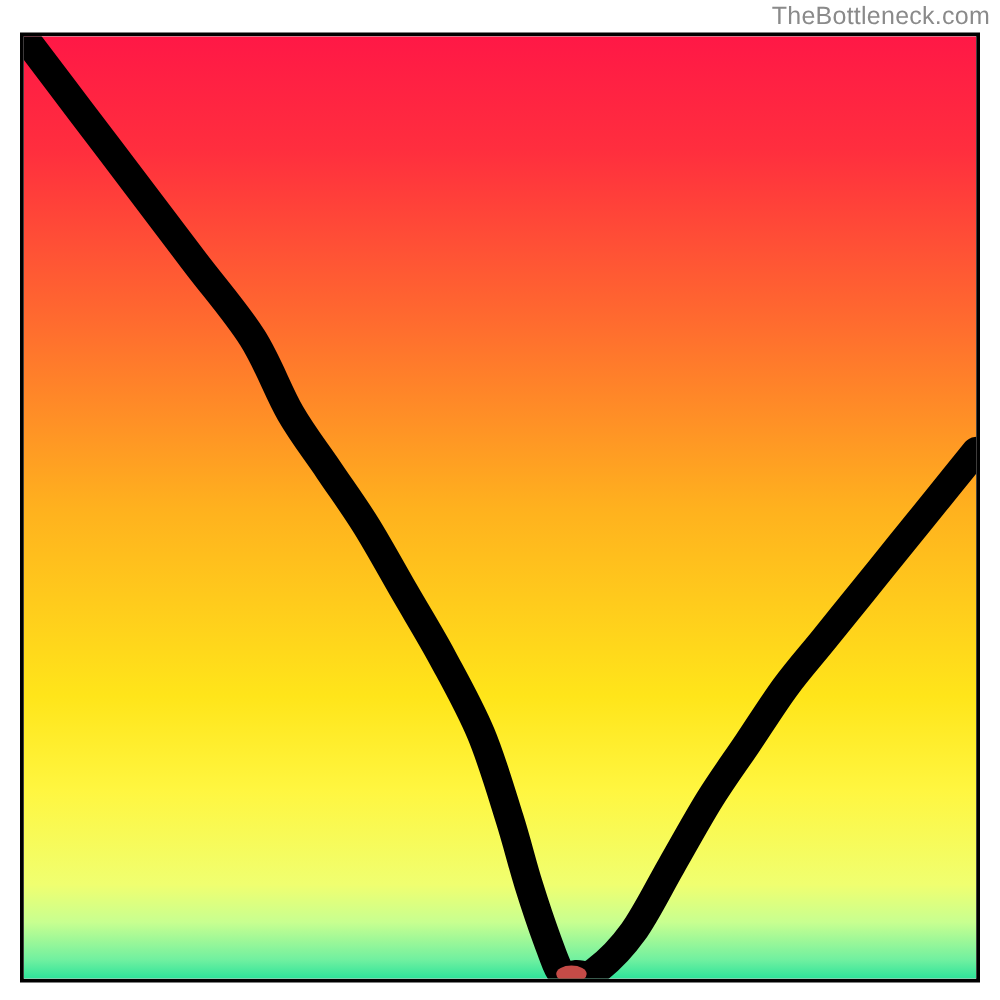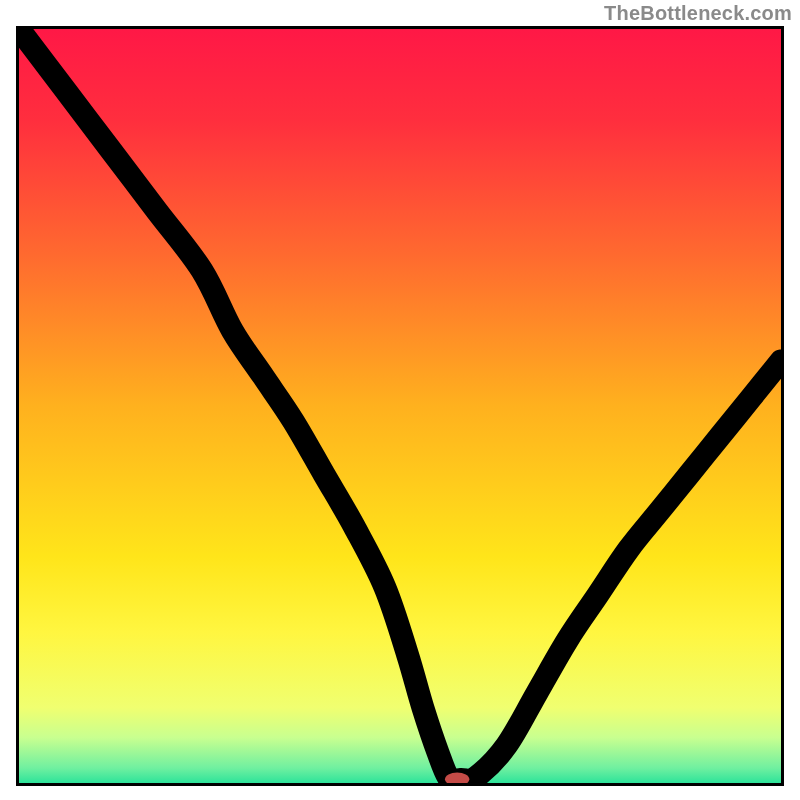--- a/index.html
+++ b/index.html
@@ -8,21 +8,21 @@
     width: 800px;
     height: 800px;
     background: #fff;
     font-family: Arial, Helvetica, sans-serif;
   }
   .attribution {
     position: absolute;
     top: 2px;
     right: 8px;
     font-size: 20px;
-    font-weight: bold;
+    font-weight: normal;
     color: #8a8a8a;
     letter-spacing: 0.2px;
   }
   .plot-wrap {
     position: absolute;
     left: 16px;
     top: 26px;
     width: 768px;
     height: 760px;
     border: 3px solid #000;

